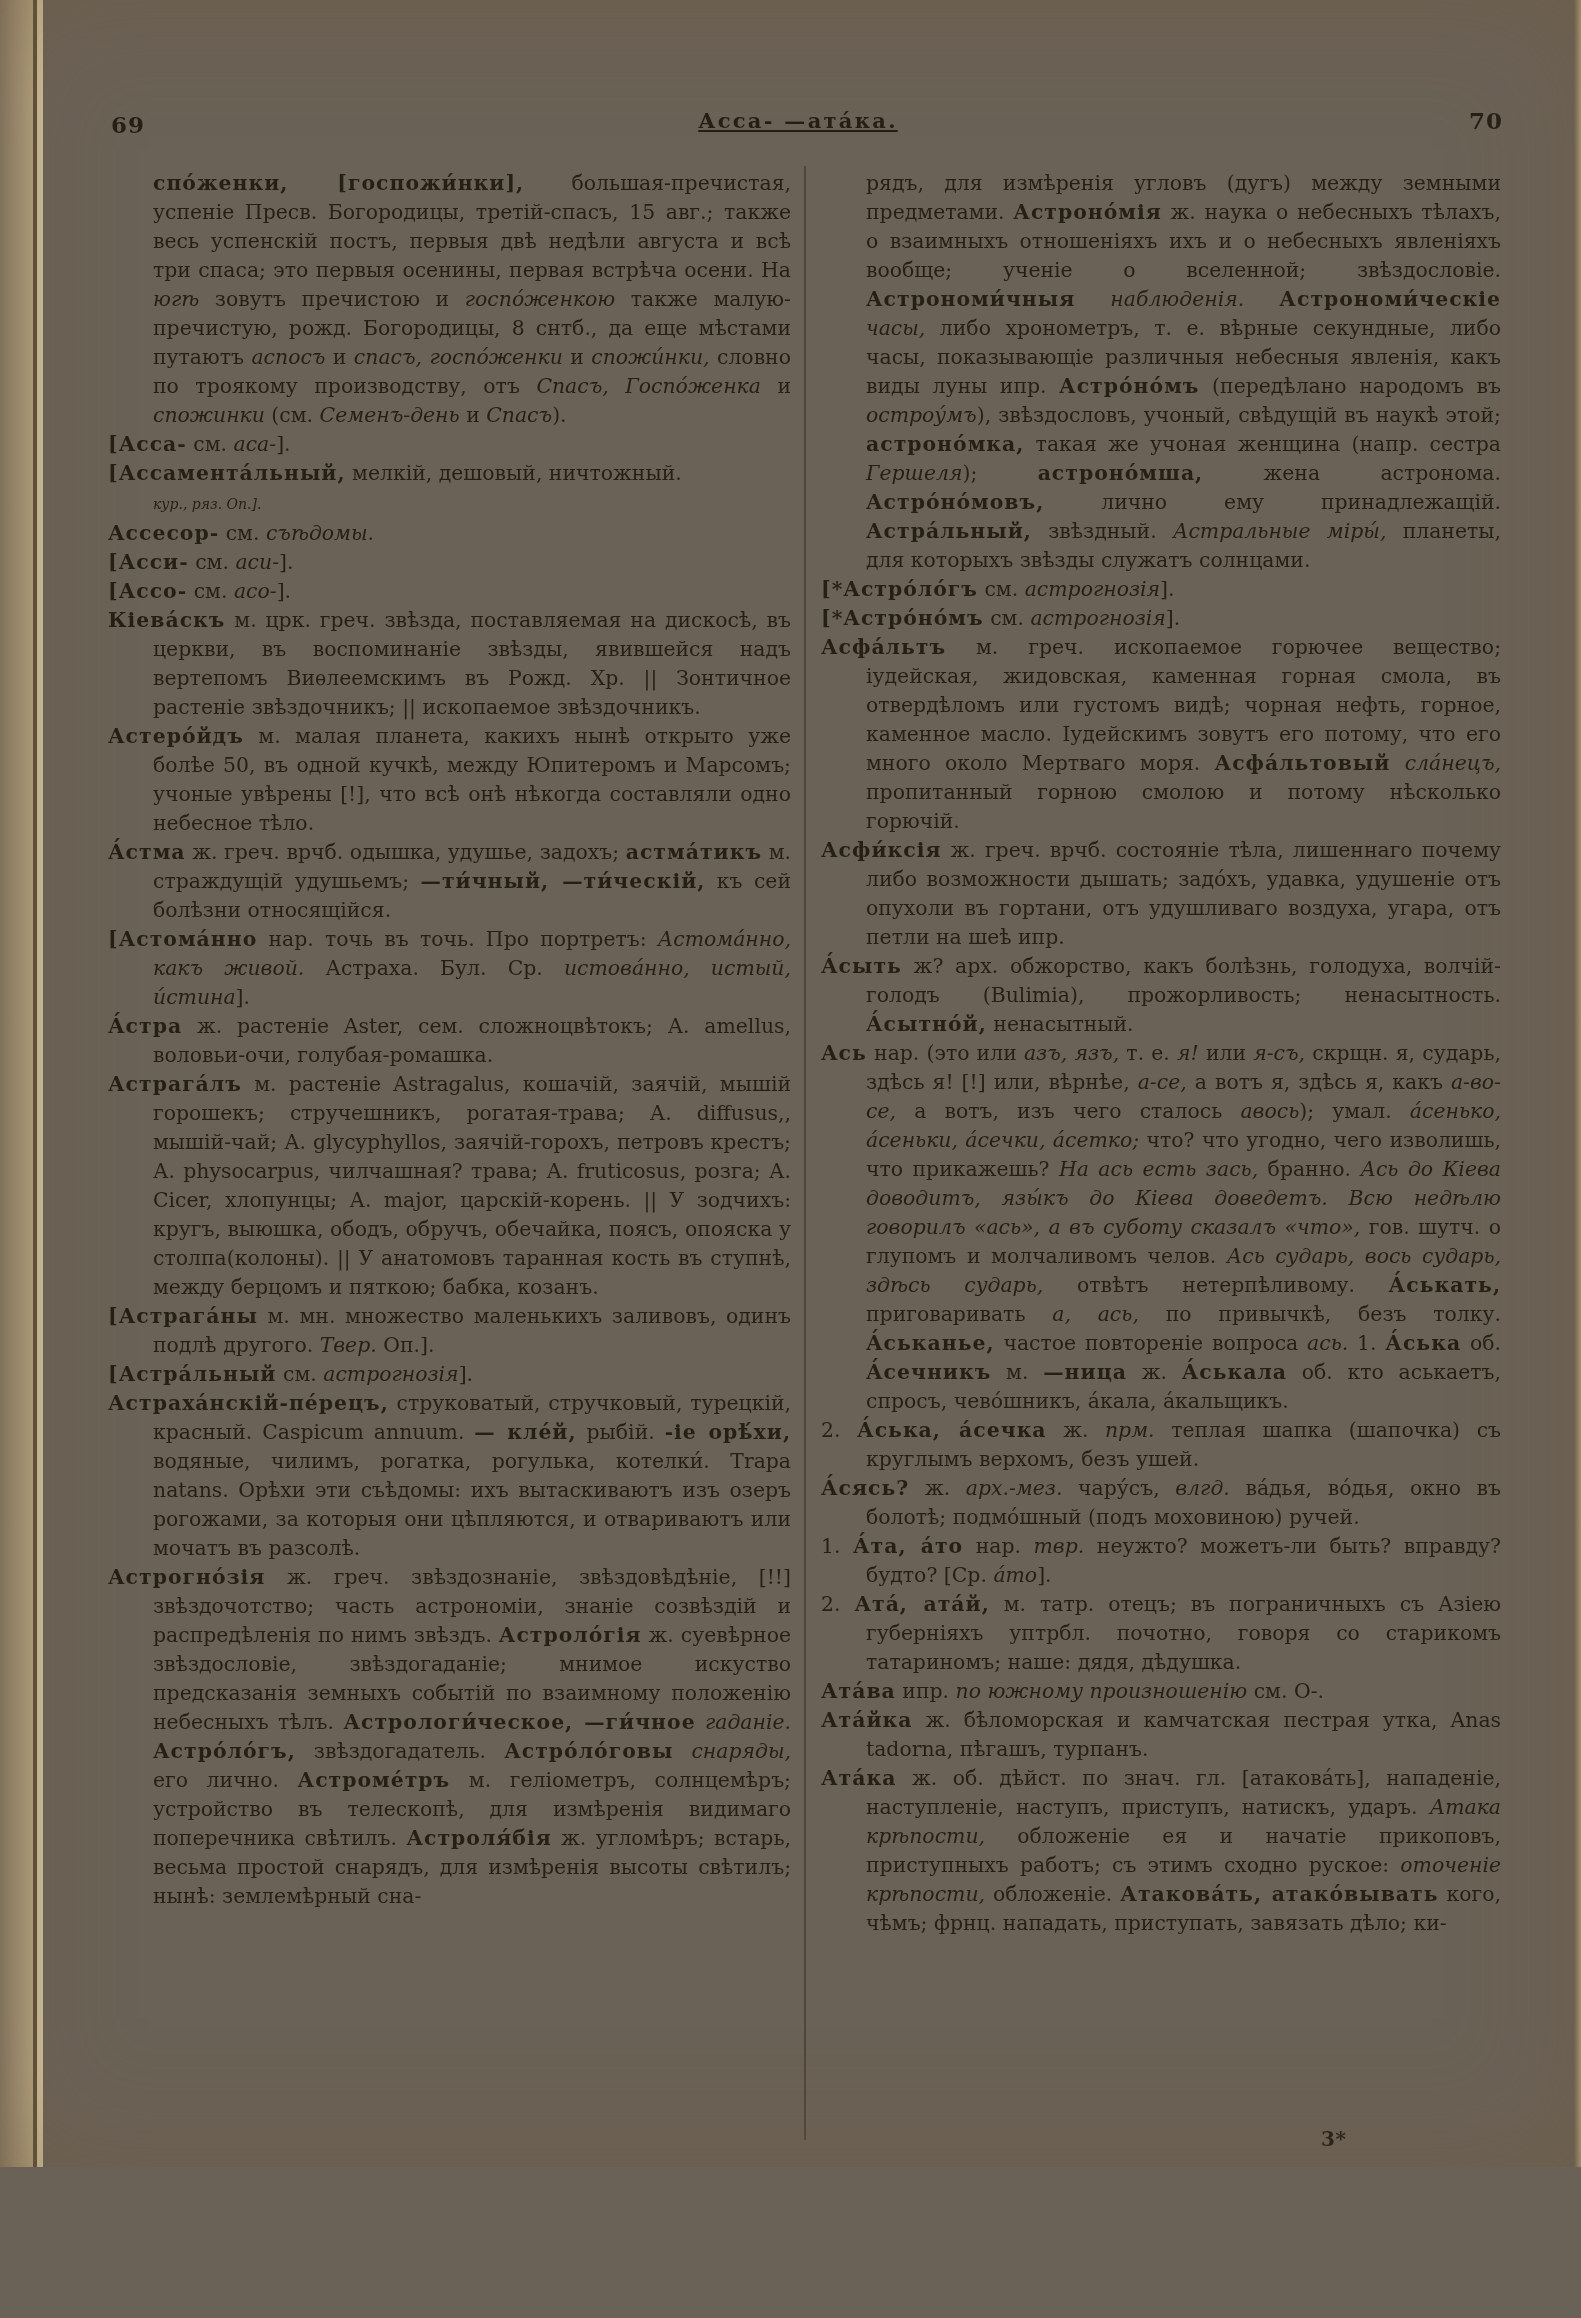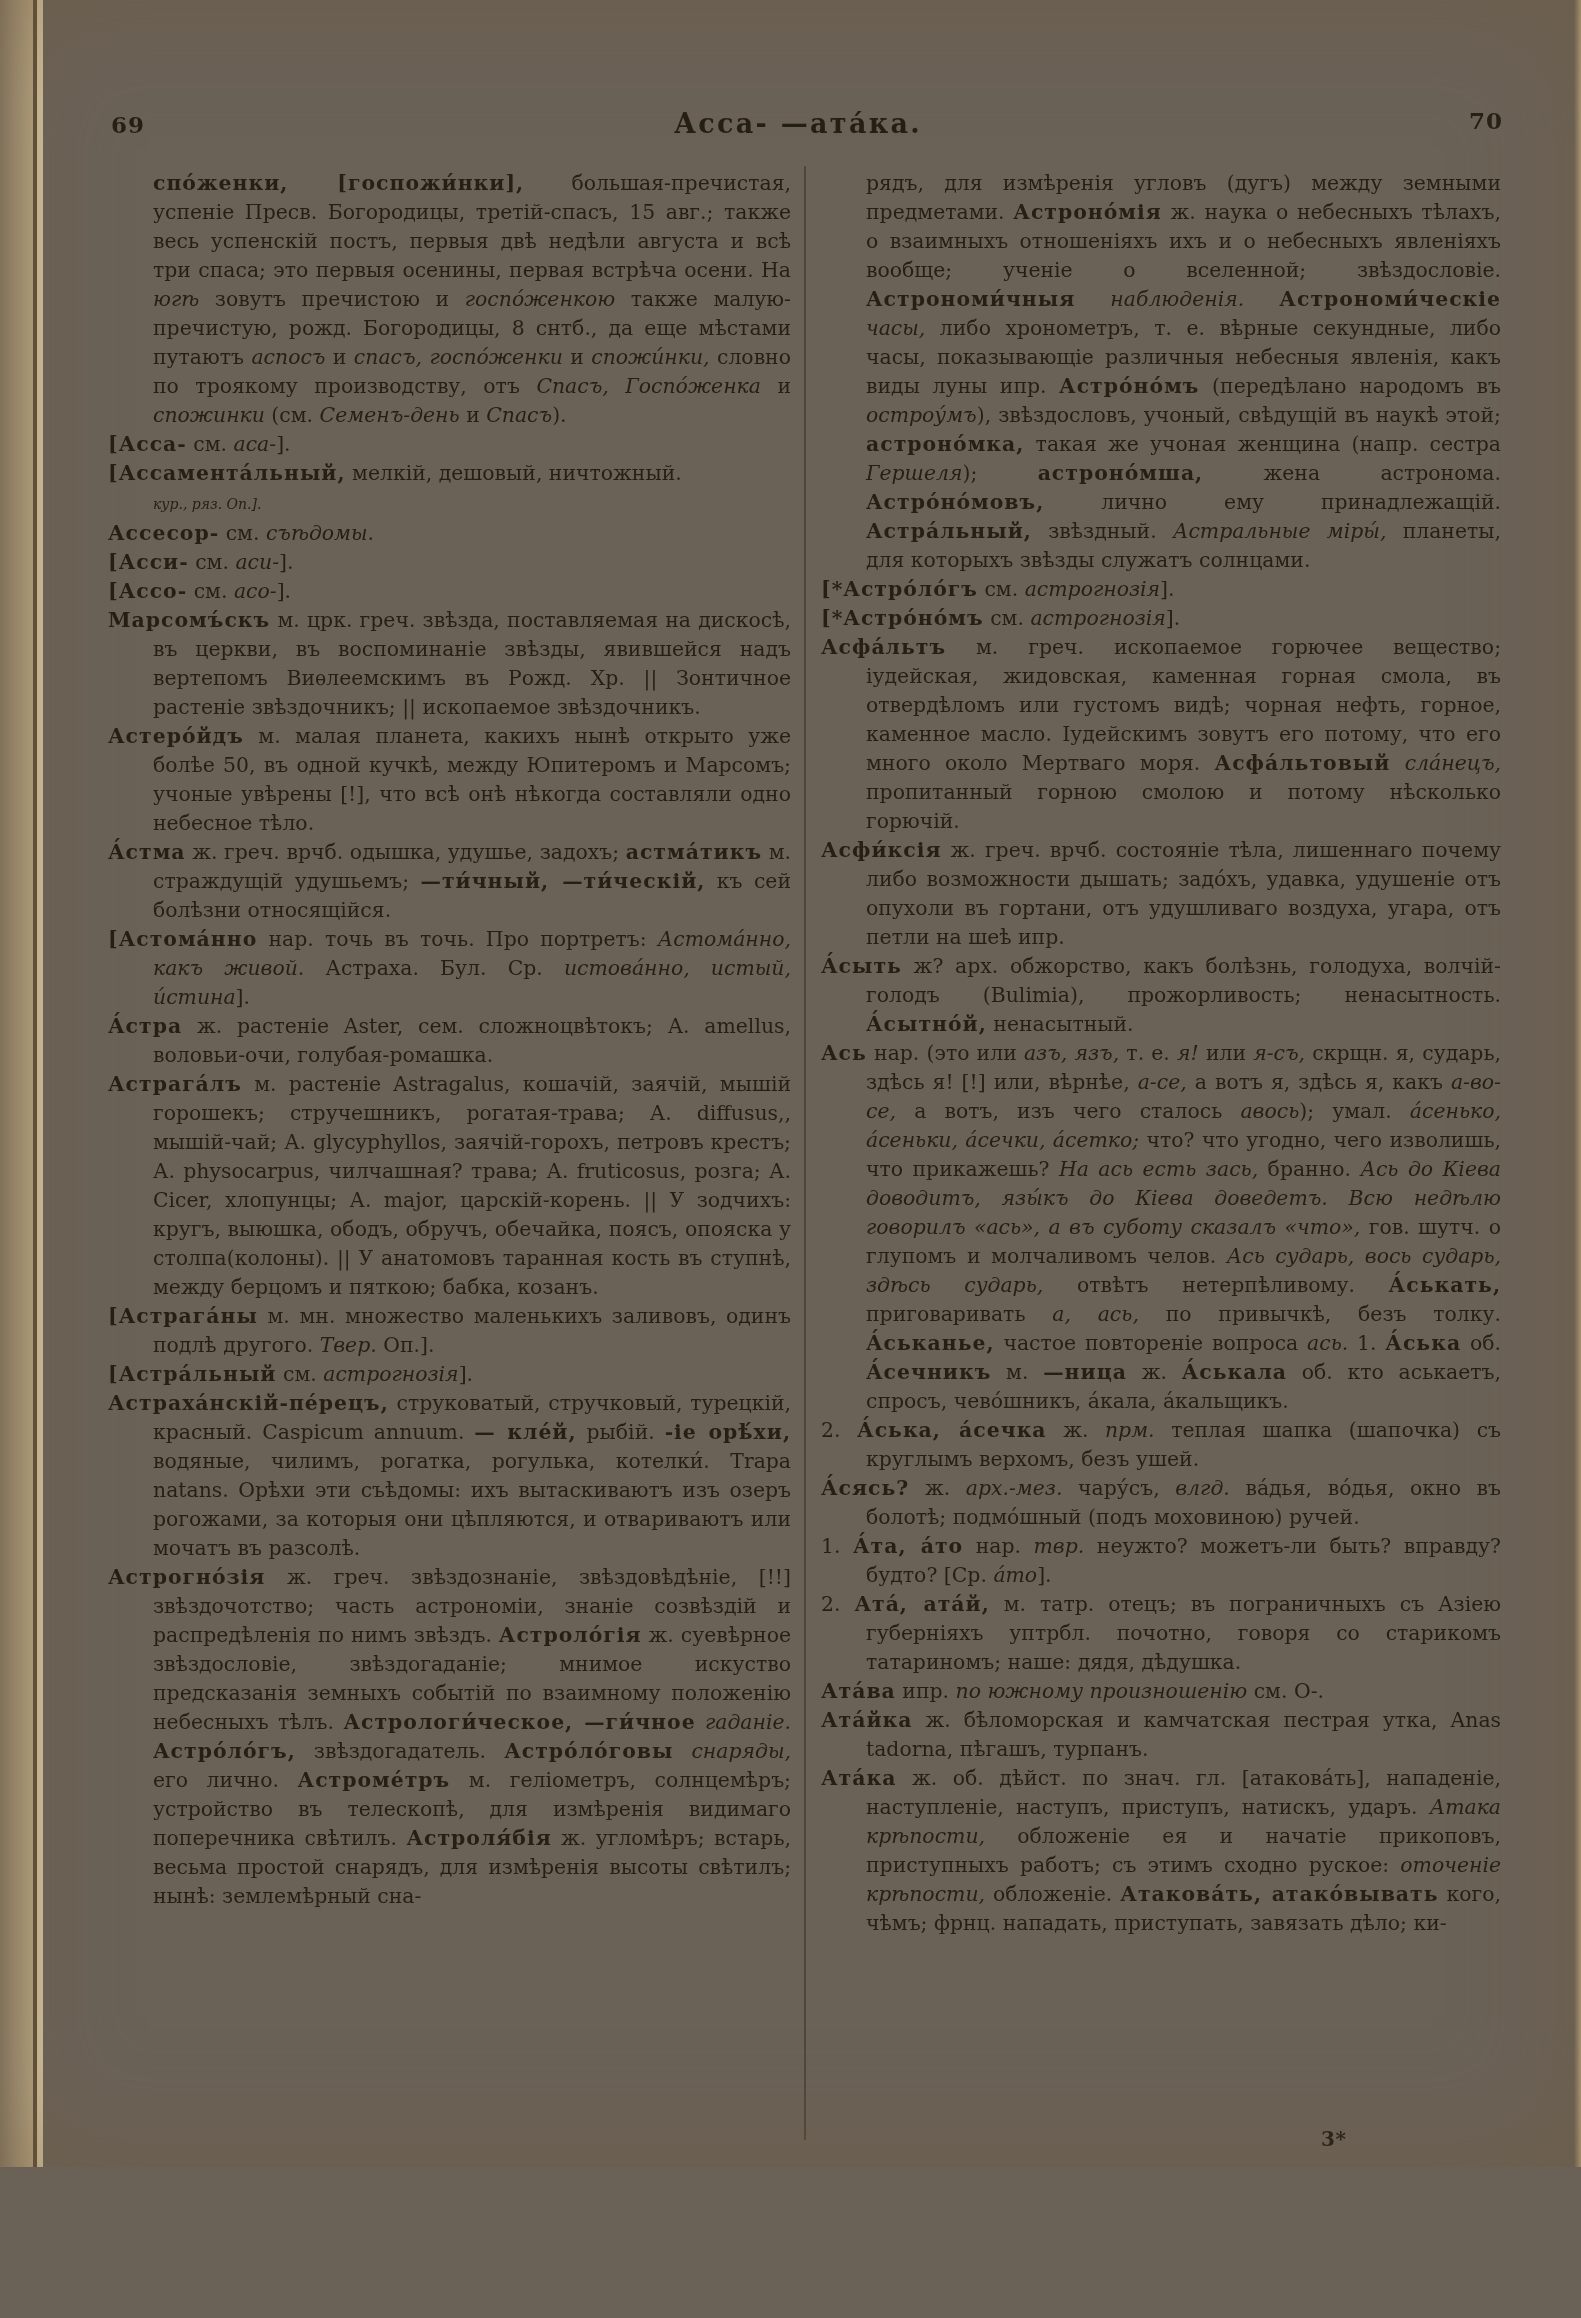--- a/index.html
+++ b/index.html
@@ -19,21 +19,21 @@
     background:linear-gradient(90deg,#857863 0%,#9d8d73 45%,#b3a17f 100%);}
   .gutter-line{position:absolute;left:33px;top:0;width:4.5px;height:2319px;background:#5e5038;}
   .gutter-light{position:absolute;left:37px;top:0;width:5.7px;height:2319px;background:#e7d7ae;opacity:.8;}
   .edge-right{position:absolute;right:0;top:0;width:8px;height:2319px;background:linear-gradient(270deg,#c0ab82,transparent);}
   .vignette{position:absolute;inset:0;box-shadow:inset 0 0 125px rgba(110,88,55,.38);pointer-events:none;}
 
   .pagenum{position:absolute;font-size:23px;font-weight:bold;letter-spacing:1.1px;}
   #pagenum-left{left:111px;top:111px;}
   #pagenum-right{left:1469px;top:107px;}
   #running-title{position:absolute;left:105px;top:108px;width:1386px;text-align:center;
-    font-size:27px;font-weight:bold;letter-spacing:2.3px;}
+    font-size:21px;font-weight:bold;letter-spacing:2.3px;text-decoration:underline;}
 
   .column{position:absolute;top:169px;font-size:20.4px;line-height:29px;
     text-align:justify;}
   #col-left{left:108px;width:683px;}
   #col-right{left:821px;width:680px;}
 
   .para{margin:0;}
   .entry{text-indent:-45px;padding-left:45px;}
   .cont{text-indent:0;padding-left:45px;}
 
@@ -59,21 +59,21 @@
   <div id="running-title">Асса- —ата́ка.</div>
   <div class="pagenum" id="pagenum-right">70</div>
 
   <div class="column" id="col-left">
       <div class="para cont"><span class="seg-b">спо́женки, [госпожи́нки],</span><span class="seg-p"> большая-пречистая, успеніе Пресв. Богородицы, третій-спасъ, 15 авг.; также весь успенскій постъ, первыя двѣ недѣли августа и всѣ три спаса; это первыя осенины, первая встрѣча осени. На </span><span class="seg-i">югѣ</span><span class="seg-p"> зовутъ пречистою и </span><span class="seg-i">госпо́женкою</span><span class="seg-p"> также малую-пречистую, рожд. Богородицы, 8 снтб., да еще мѣстами путаютъ </span><span class="seg-i">аспосъ</span><span class="seg-p"> и </span><span class="seg-i">спасъ, госпо́женки</span><span class="seg-p"> и </span><span class="seg-i">спожи́нки,</span><span class="seg-p"> словно по троякому производству, отъ </span><span class="seg-i">Спасъ, Госпо́женка</span><span class="seg-p"> и </span><span class="seg-i">спожинки</span><span class="seg-p"> (см. </span><span class="seg-i">Семенъ-день</span><span class="seg-p"> и </span><span class="seg-i">Спасъ</span><span class="seg-p">).</span></div>
       <div class="para entry"><span class="seg-b">[Асса-</span><span class="seg-p"> см. </span><span class="seg-i">аса-</span><span class="seg-p">].</span></div>
       <div class="para entry"><span class="seg-b">[Ассамента́льный,</span><span class="seg-p"> мелкій, дешовый, ничтожный.</span><br><span class="seg-is">кур., ряз. Оп.].</span></div>
       <div class="para entry"><span class="seg-b">Ассесор-</span><span class="seg-p"> см. </span><span class="seg-i">съѣдомы</span><span class="seg-p">.</span></div>
       <div class="para entry"><span class="seg-b">[Асси-</span><span class="seg-p"> см. </span><span class="seg-i">аси-</span><span class="seg-p">].</span></div>
       <div class="para entry"><span class="seg-b">[Ассо-</span><span class="seg-p"> см. </span><span class="seg-i">асо-</span><span class="seg-p">].</span></div>
-      <div class="para entry"><span class="seg-b">Марсомъ́скъ</span><span class="seg-p"> м. црк. греч. звѣзда, поставляемая на дискосѣ, въ церкви, въ воспоминаніе звѣзды, явившейся надъ вертепомъ Виѳлеемскимъ въ Рожд. Хр. || Зонтичное растеніе звѣздочникъ; || ископаемое звѣздочникъ.</span></div>
+      <div class="para entry"><span class="seg-b">Кіева́скъ</span><span class="seg-p"> м. црк. греч. звѣзда, поставляемая на дискосѣ, въ церкви, въ воспоминаніе звѣзды, явившейся надъ вертепомъ Виѳлеемскимъ въ Рожд. Хр. || Зонтичное растеніе звѣздочникъ; || ископаемое звѣздочникъ.</span></div>
       <div class="para entry"><span class="seg-b">Астеро́йдъ</span><span class="seg-p"> м. малая планета, какихъ нынѣ открыто уже болѣе 50, въ одной кучкѣ, между Юпитеромъ и Марсомъ; учоные увѣрены [!], что всѣ онѣ нѣкогда составляли одно небесное тѣло.</span></div>
       <div class="para entry"><span class="seg-b">А́стма</span><span class="seg-p"> ж. греч. врчб. одышка, удушье, задохъ; </span><span class="seg-b">астма́тикъ</span><span class="seg-p"> м. страждущій удушьемъ; </span><span class="seg-b">—ти́чный, —ти́ческій,</span><span class="seg-p"> къ сей болѣзни относящійся.</span></div>
       <div class="para entry"><span class="seg-b">[Астома́нно</span><span class="seg-p"> нар. точь въ точь. Про портретъ: </span><span class="seg-i">Астома́нно, какъ живой.</span><span class="seg-p"> Астраха. Бул. Ср. </span><span class="seg-i">истова́нно, истый, и́стина</span><span class="seg-p">].</span></div>
       <div class="para entry"><span class="seg-b">А́стра</span><span class="seg-p"> ж. растеніе Aster, сем. сложноцвѣтокъ; А. amellus, воловьи-очи, голубая-ромашка.</span></div>
       <div class="para entry"><span class="seg-b">Астрага́лъ</span><span class="seg-p"> м. растеніе Astragalus, кошачій, заячій, мышій горошекъ; стручешникъ, рогатая-трава; А. diffusus,, мышій-чай; А. glycyphyllos, заячій-горохъ, петровъ крестъ; А. physocarpus, чилчашная? трава; А. fruticosus, розга; А. Cicer, хлопунцы; А. major, царскій-корень. || У зодчихъ: кругъ, выюшка, ободъ, обручъ, обечайка, поясъ, опояска у столпа(колоны). || У анатомовъ таранная кость въ ступнѣ, между берцомъ и пяткою; бабка, козанъ.</span></div>
       <div class="para entry"><span class="seg-b">[Астрага́ны</span><span class="seg-p"> м. мн. множество маленькихъ заливовъ, одинъ подлѣ другого. </span><span class="seg-i">Твер.</span><span class="seg-p"> Оп.].</span></div>
       <div class="para entry"><span class="seg-b">[Астра́льный</span><span class="seg-p"> см. </span><span class="seg-i">астрогнозія</span><span class="seg-p">].</span></div>
       <div class="para entry"><span class="seg-b">Астраха́нскій-пе́рецъ,</span><span class="seg-p"> струковатый, стручковый, турецкій, красный. Caspicum annuum. </span><span class="seg-b">— кле́й,</span><span class="seg-p"> рыбій. </span><span class="seg-b">-іе орѣ́хи,</span><span class="seg-p"> водяные, чилимъ, рогатка, рогулька, котелки́. Trapa natans. Орѣхи эти съѣдомы: ихъ вытаскиваютъ изъ озеръ рогожами, за которыя они цѣпляются, и отвариваютъ или мочатъ въ разсолѣ.</span></div>
       <div class="para entry"><span class="seg-b">Астрогно́зія</span><span class="seg-p"> ж. греч. звѣздознаніе, звѣздовѣдѣніе, [!!] звѣздочотство; часть астрономіи, знаніе созвѣздій и распредѣленія по нимъ звѣздъ. </span><span class="seg-b">Астроло́гія</span><span class="seg-p"> ж. суевѣрное звѣздословіе, звѣздогаданіе; мнимое искуство предсказанія земныхъ событій по взаимному положенію небесныхъ тѣлъ. </span><span class="seg-b">Астрологи́ческое, —ги́чное</span><span class="seg-p"> </span><span class="seg-i">гаданіе.</span><span class="seg-p"> </span><span class="seg-b">Астро́ло́гъ,</span><span class="seg-p"> звѣздогадатель. </span><span class="seg-b">Астро́ло́говы</span><span class="seg-p"> </span><span class="seg-i">снаряды,</span><span class="seg-p"> его лично. </span><span class="seg-b">Астроме́тръ</span><span class="seg-p"> м. геліометръ, солнцемѣръ; устройство въ телескопѣ, для измѣренія видимаго поперечника свѣтилъ. </span><span class="seg-b">Астроля́бія</span><span class="seg-p"> ж. угломѣръ; встарь, весьма простой снарядъ, для измѣренія высоты свѣтилъ; нынѣ: землемѣрный сна-</span></div>
     </div>

